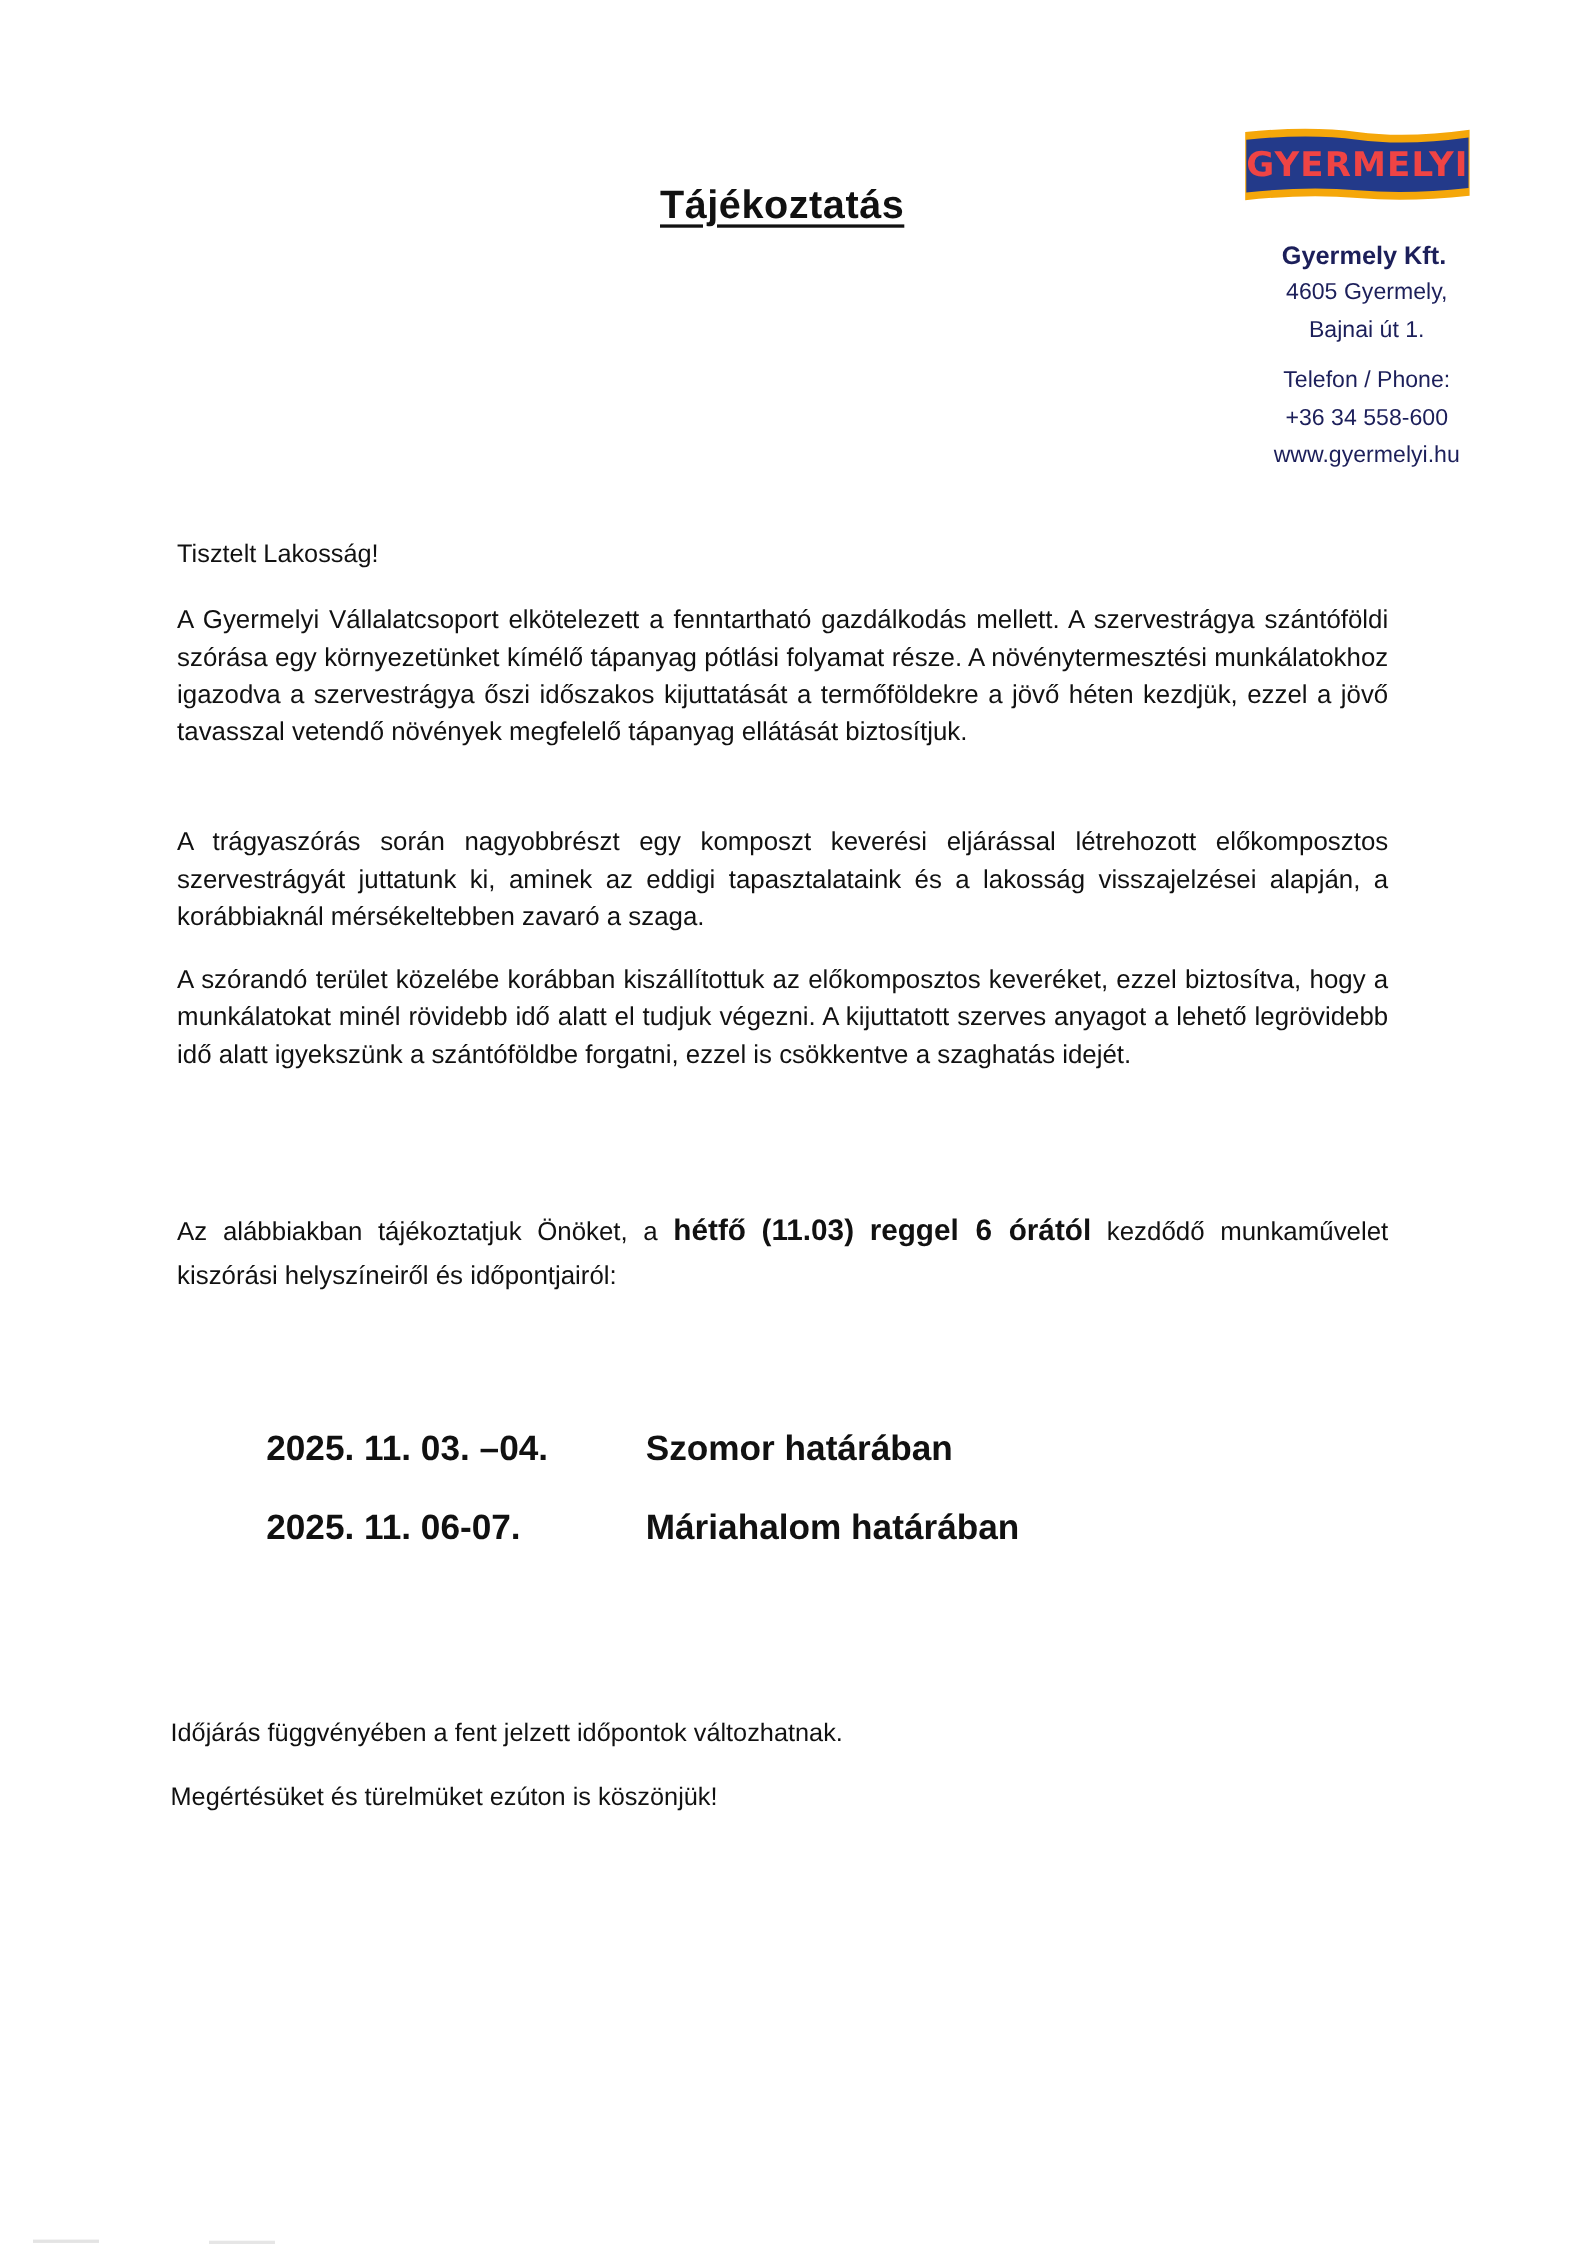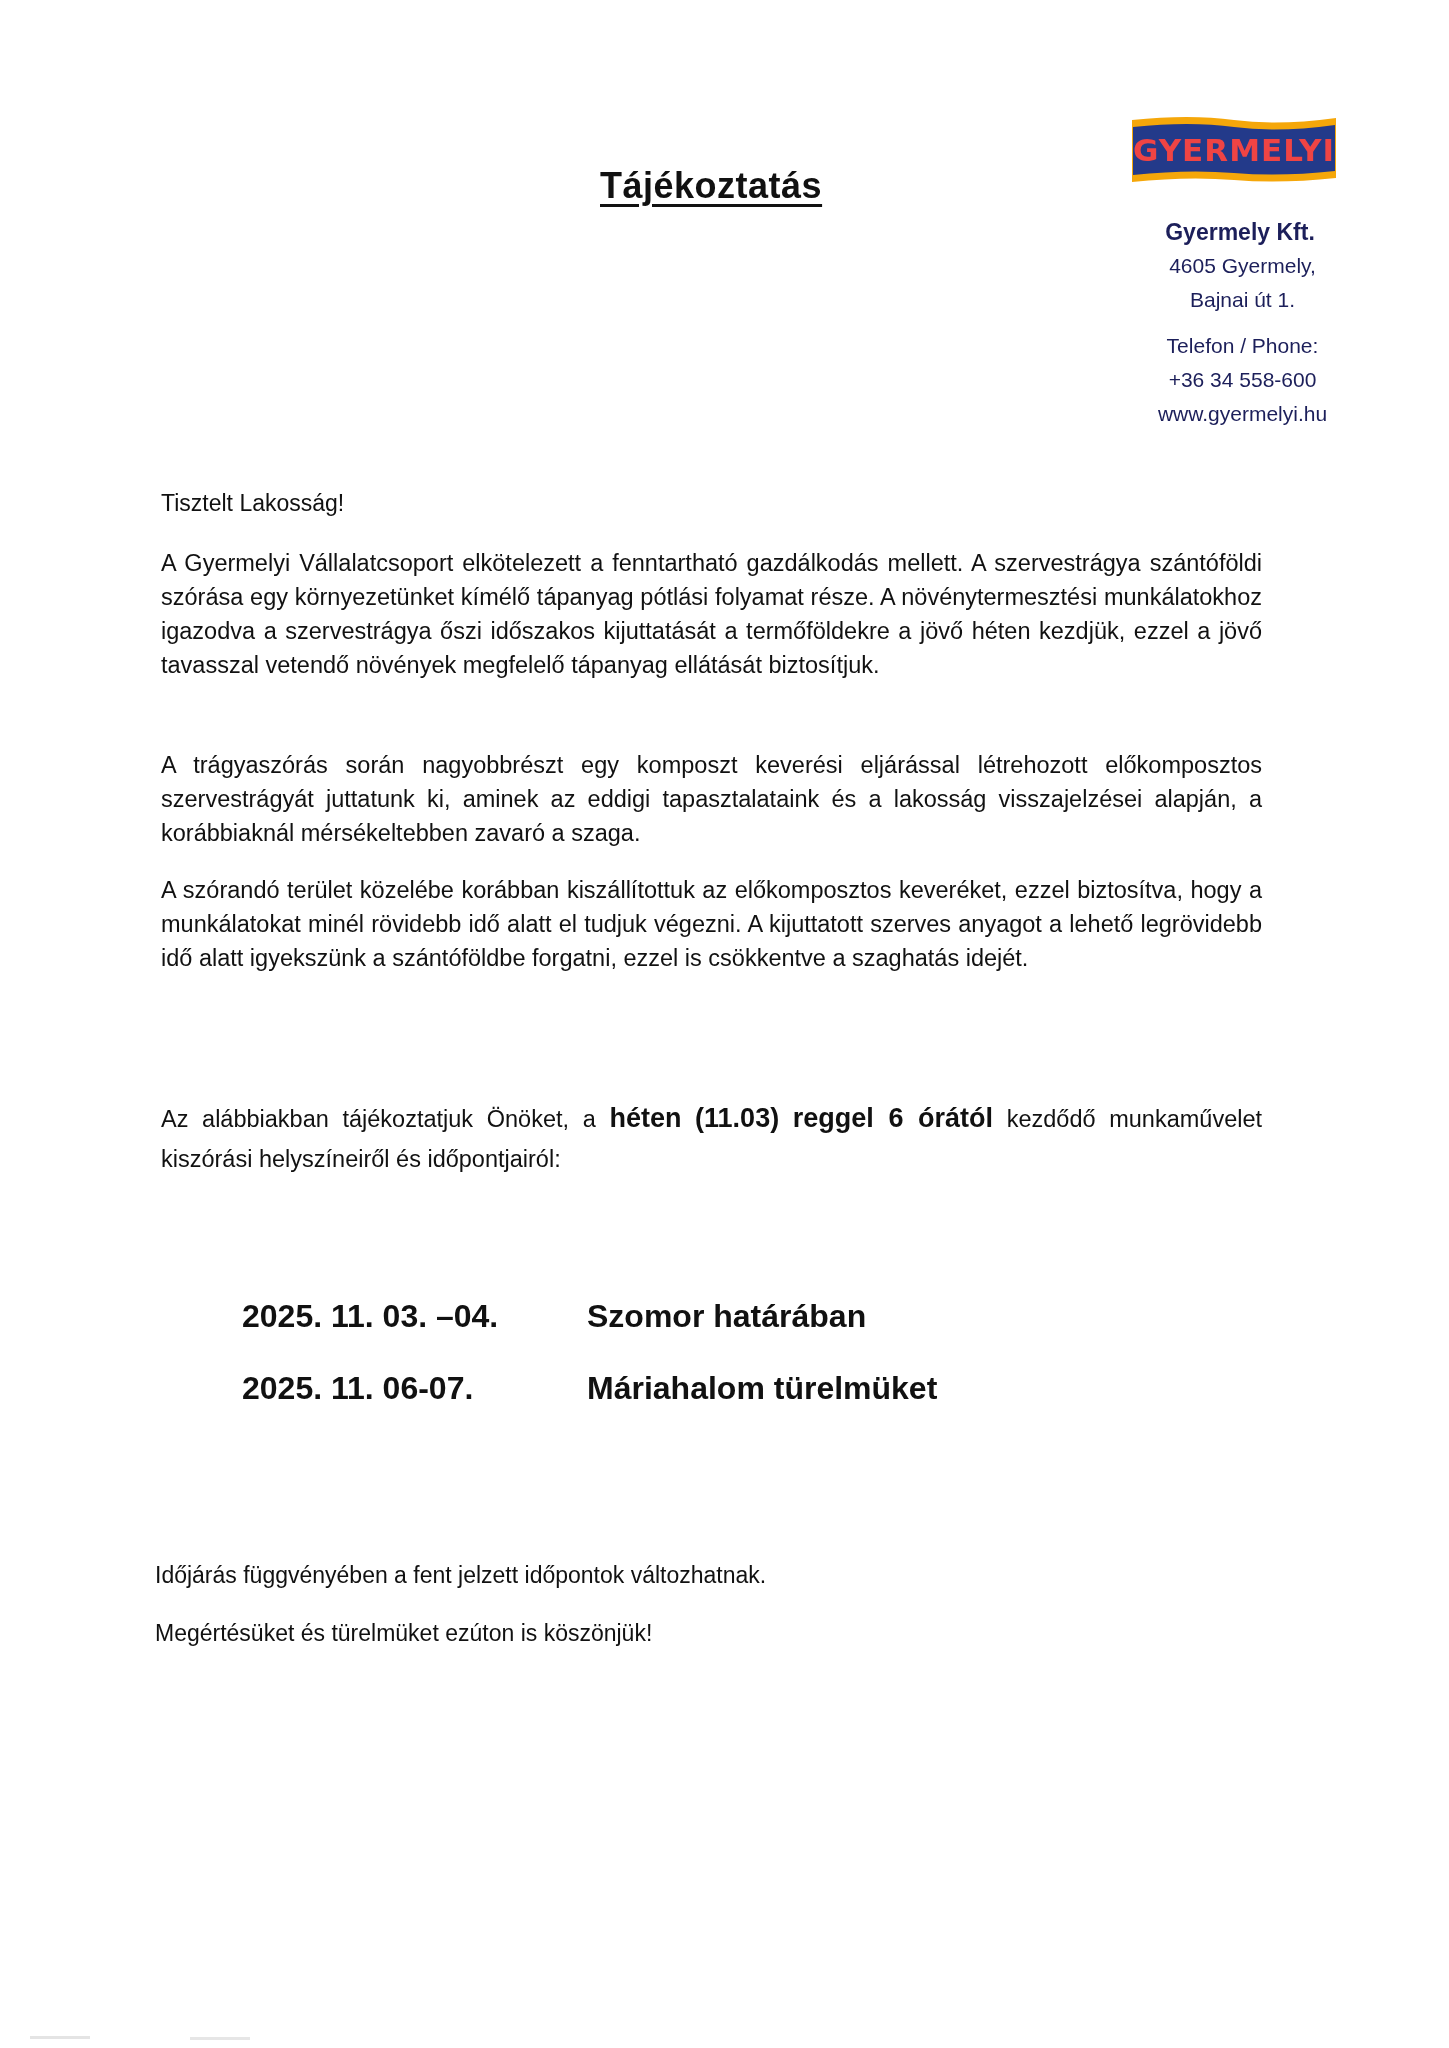--- a/index.html
+++ b/index.html
@@ -93,34 +93,34 @@
 </div>
 
 <div class="abs greeting">Tisztelt Lakosság!</div>
 
 <div class="abs para p1">A Gyermelyi Vállalatcsoport elkötelezett a fenntartható gazdálkodás mellett. A szervestrágya szántóföldi szórása egy környezetünket kímélő tápanyag pótlási folyamat része. A növénytermesztési munkálatokhoz igazodva a szervestrágya őszi időszakos kijuttatását a termőföldekre a jövő héten kezdjük, ezzel a jövő tavasszal vetendő növények megfelelő tápanyag ellátását biztosítjuk.</div>
 <div class="abs para p2">A trágyaszórás során nagyobbrészt egy komposzt keverési eljárással létrehozott előkomposztos szervestrágyát juttatunk ki, aminek az eddigi tapasztalataink és a lakosság visszajelzései alapján, a korábbiaknál mérsékeltebben zavaró a szaga.</div>
 <div class="abs para p3">A szórandó terület közelébe korábban kiszállítottuk az előkomposztos keveréket, ezzel biztosítva, hogy a munkálatokat minél rövidebb idő alatt el tudjuk végezni. A kijuttatott szerves anyagot a lehető legrövidebb idő alatt igyekszünk a szántóföldbe forgatni, ezzel is csökkentve a szaghatás idejét.</div>
 
 <div class="abs para p4">
   <span>Az alábbiakban tájékoztatjuk Önöket, a</span>
-  <span class="bold">héten</span>
+  <span class="bold">hétfő</span>
   <span class="bold">(11.03)</span>
   <span class="bold">reggel 6 órától</span>
   <span>kezdődő munkaművelet kiszórási helyszíneiről és időpontjairól:</span>
 </div>
 
 <div class="abs schedule">
   <div class="sched-row">
     <span class="sched-date">2025. 11. 03. –04.</span>
     <span class="sched-place">Szomor határában</span>
   </div>
   <div class="sched-row">
     <span class="sched-date">2025. 11. 06-07.</span>
-    <span class="sched-place">Máriahalom türelmüket</span>
+    <span class="sched-place">Máriahalom határában</span>
   </div>
 </div>
 
 <div class="abs note n1">Időjárás függvényében a fent jelzett időpontok változhatnak.</div>
 <div class="abs note n2">Megértésüket és türelmüket ezúton is köszönjük!</div>
 
 <div class="abs scan-mark"></div>
 <div class="abs scan-mark2"></div>
 
 </body></html>

